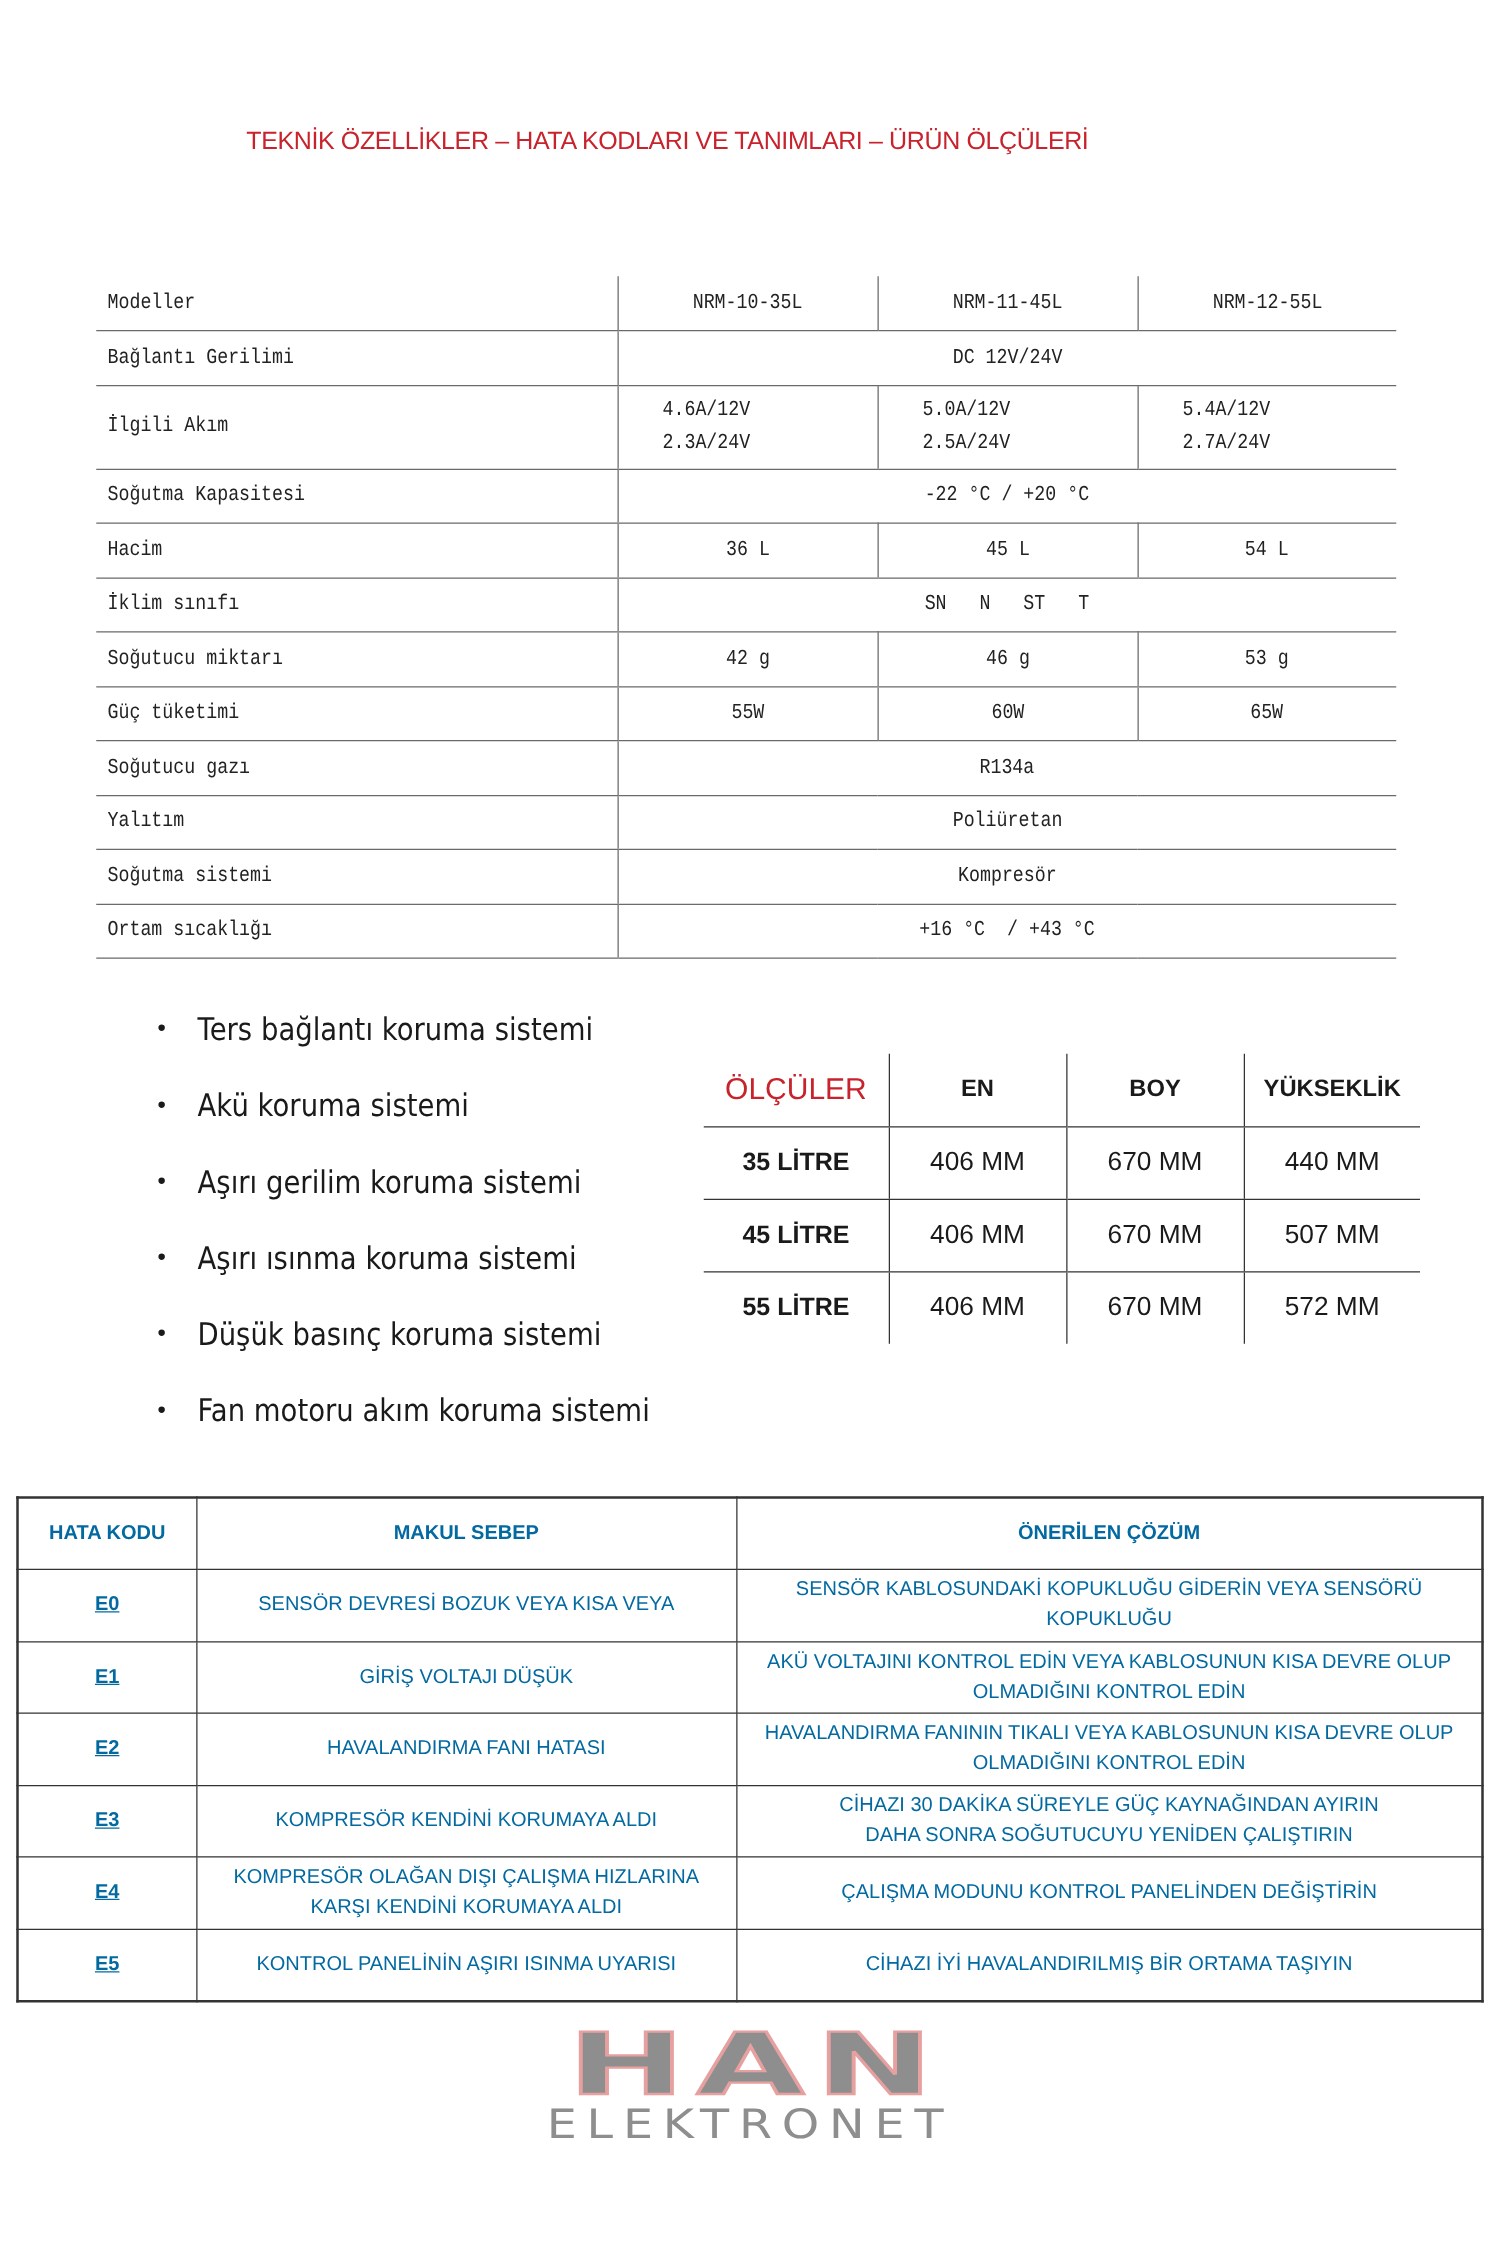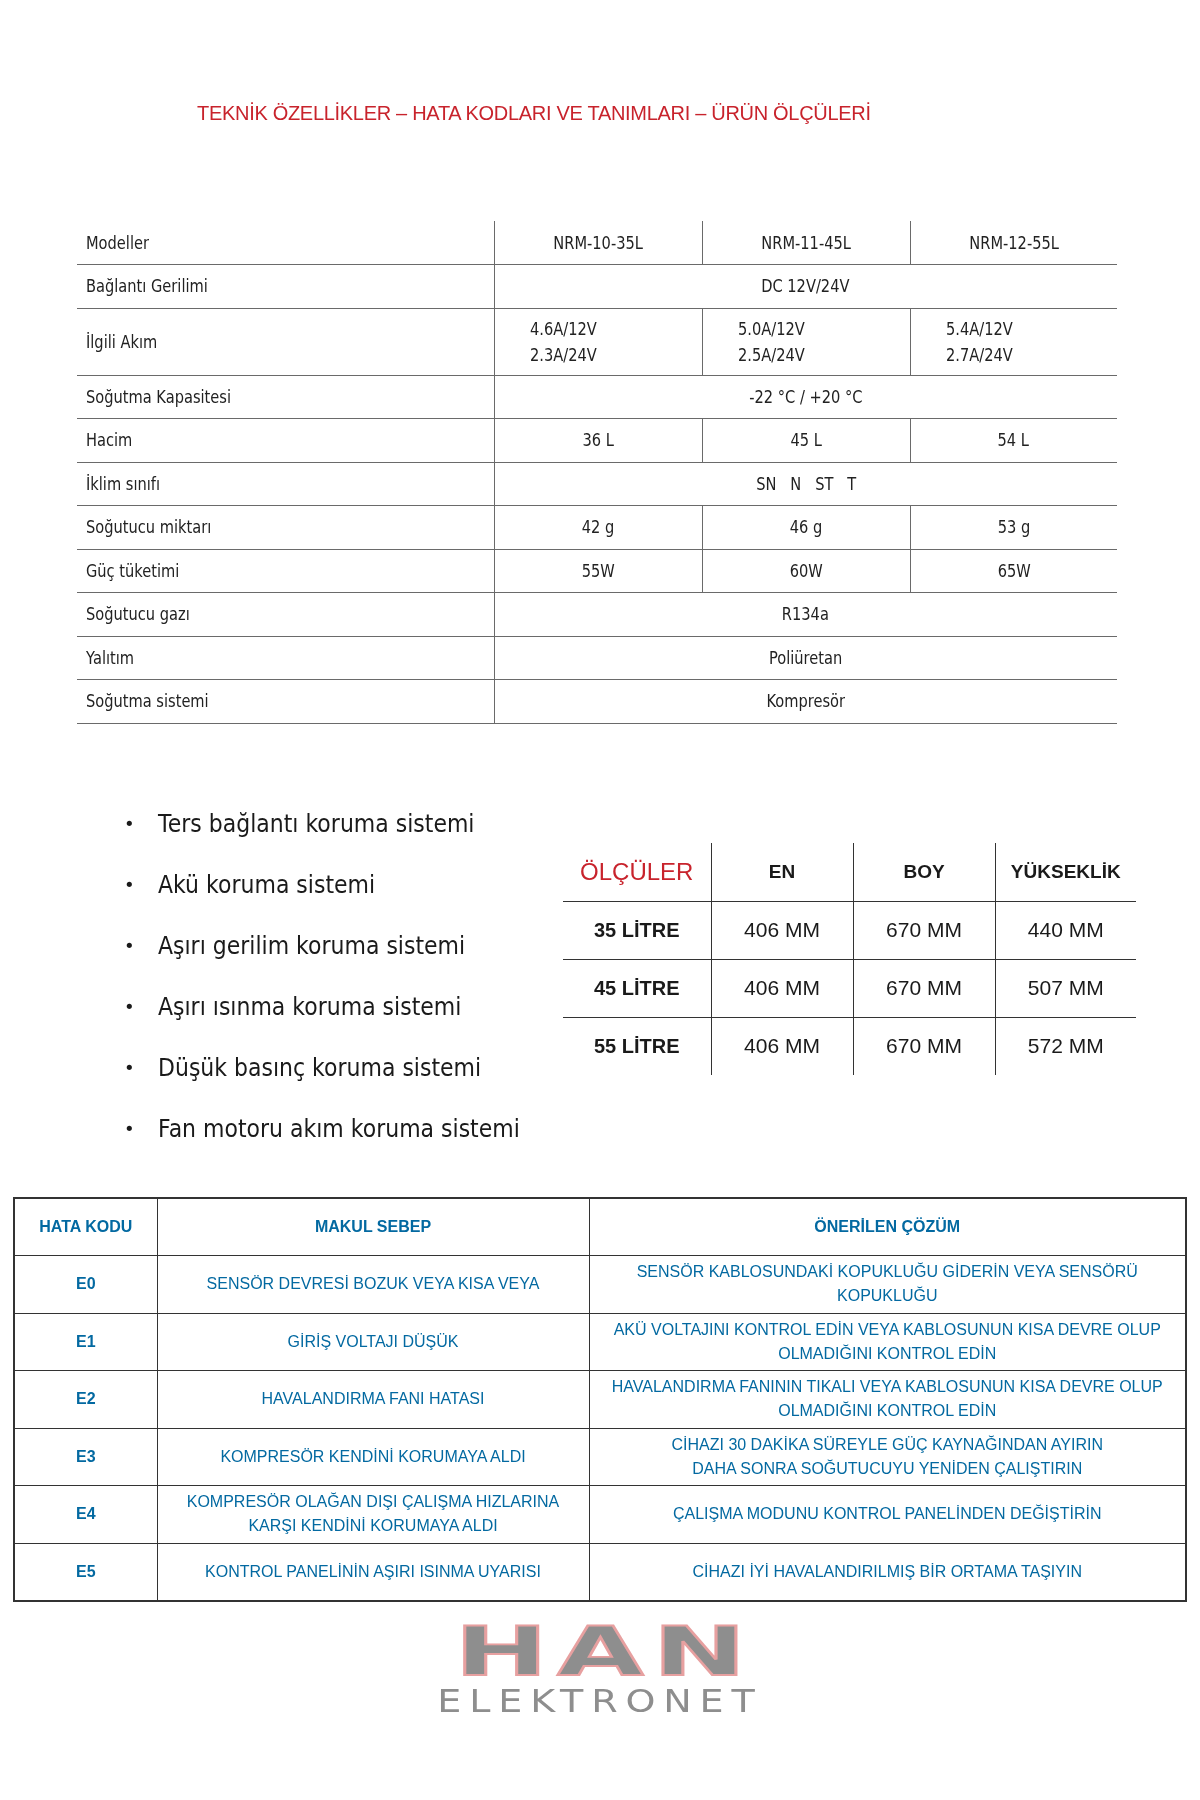--- a/index.html
+++ b/index.html
@@ -19,20 +19,21 @@
     font-family: "DejaVu Sans", sans-serif; font-size: 17px; color: #222;
   }
   .spec-table col.c0 { width: 417px; }
   .spec-table col.c1 { width: 208px; }
   .spec-table col.c2 { width: 208px; }
   .spec-table col.c3 { width: 207px; }
   .spec-table td {
     height: 43.5px; border-bottom: 1.5px solid #6a6a6a;
     text-align: center; vertical-align: middle; padding: 0 6px;
     transform-origin: center;
+    font-family: Liberation Mono, monospace;
   }
   .spec-table tr.tall td { height: 67px; }
   .spec-table td.label { text-align: left; padding-left: 9px; }
   .spec-table td + td { border-left: 1.5px solid #6a6a6a; }
   .spec-table td.multi { text-align: left; padding-left: 35px; line-height: 26px; margin-top: 44px; }
   .spec-table .narrow { display: inline-block; transform: scaleX(0.86); transform-origin: left center; white-space: nowrap; }
   .spec-table td:not(.label) .narrow { transform-origin: center center; }
   .spec-table td.multi .narrow { transform-origin: left center; }
   .spec-table tr:first-child td + td { border-top: none; }
 
@@ -70,21 +71,21 @@
     border: 2px solid #333;
   }
   .error-table col.e0 { width: 143px; }
   .error-table col.e1 { width: 432px; }
   .error-table col.e2 { width: 597px; }
   .error-table td {
     height: 57.5px; border: 1.5px solid #333; text-align: center; vertical-align: middle;
     padding: 0 6px; line-height: 24px;
   }
   .error-table tr.head td { font-weight: bold; font-size: 16px; }
-  .error-table td.code { font-weight: bold; }
+  .error-table td.code { font-weight: bold; text-decoration: underline; }
 
   
   .logo { position: absolute; left: 410px; top: 1618px; width: 380px; height: 100px; }
   .logo .han {
     position: absolute; left: 60px; top: 0; width: 270px; text-align: center;
     font-family: "DejaVu Sans", sans-serif; font-weight: bold; font-size: 72px;
     color: #8e8e8e; letter-spacing: 6px;
     -webkit-text-stroke: 2px #e7a0a0; transform: scaleX(1.55) scaleY(0.95);
     transform-origin: center top; line-height: 70px;
   }
@@ -154,20 +155,24 @@
       <td class="label"><span class="narrow">Soğutucu gazı</span></td>
       <td colspan="3"><span class="narrow">R134a</span></td>
     </tr>
     <tr>
       <td class="label"><span class="narrow">Yalıtım</span></td>
       <td colspan="3"><span class="narrow">Poliüretan</span></td>
     </tr>
     <tr>
       <td class="label"><span class="narrow">Soğutma sistemi</span></td>
       <td colspan="3"><span class="narrow">Kompresör</span></td>
+    </tr>
+    <tr>
+      <td class="label"><span class="narrow">Ortam sıcaklığı</span></td>
+      <td colspan="3"><span class="narrow" style="white-space:pre">+16 °C  / +43 °C</span></td>
     </tr>
   </tbody>
 </table>
 
 <ul class="features">
   <li>
       <span class="bullet">•</span>
       <span class="ftext">Ters bağlantı koruma sistemi</span>
     </li>
   <li>

